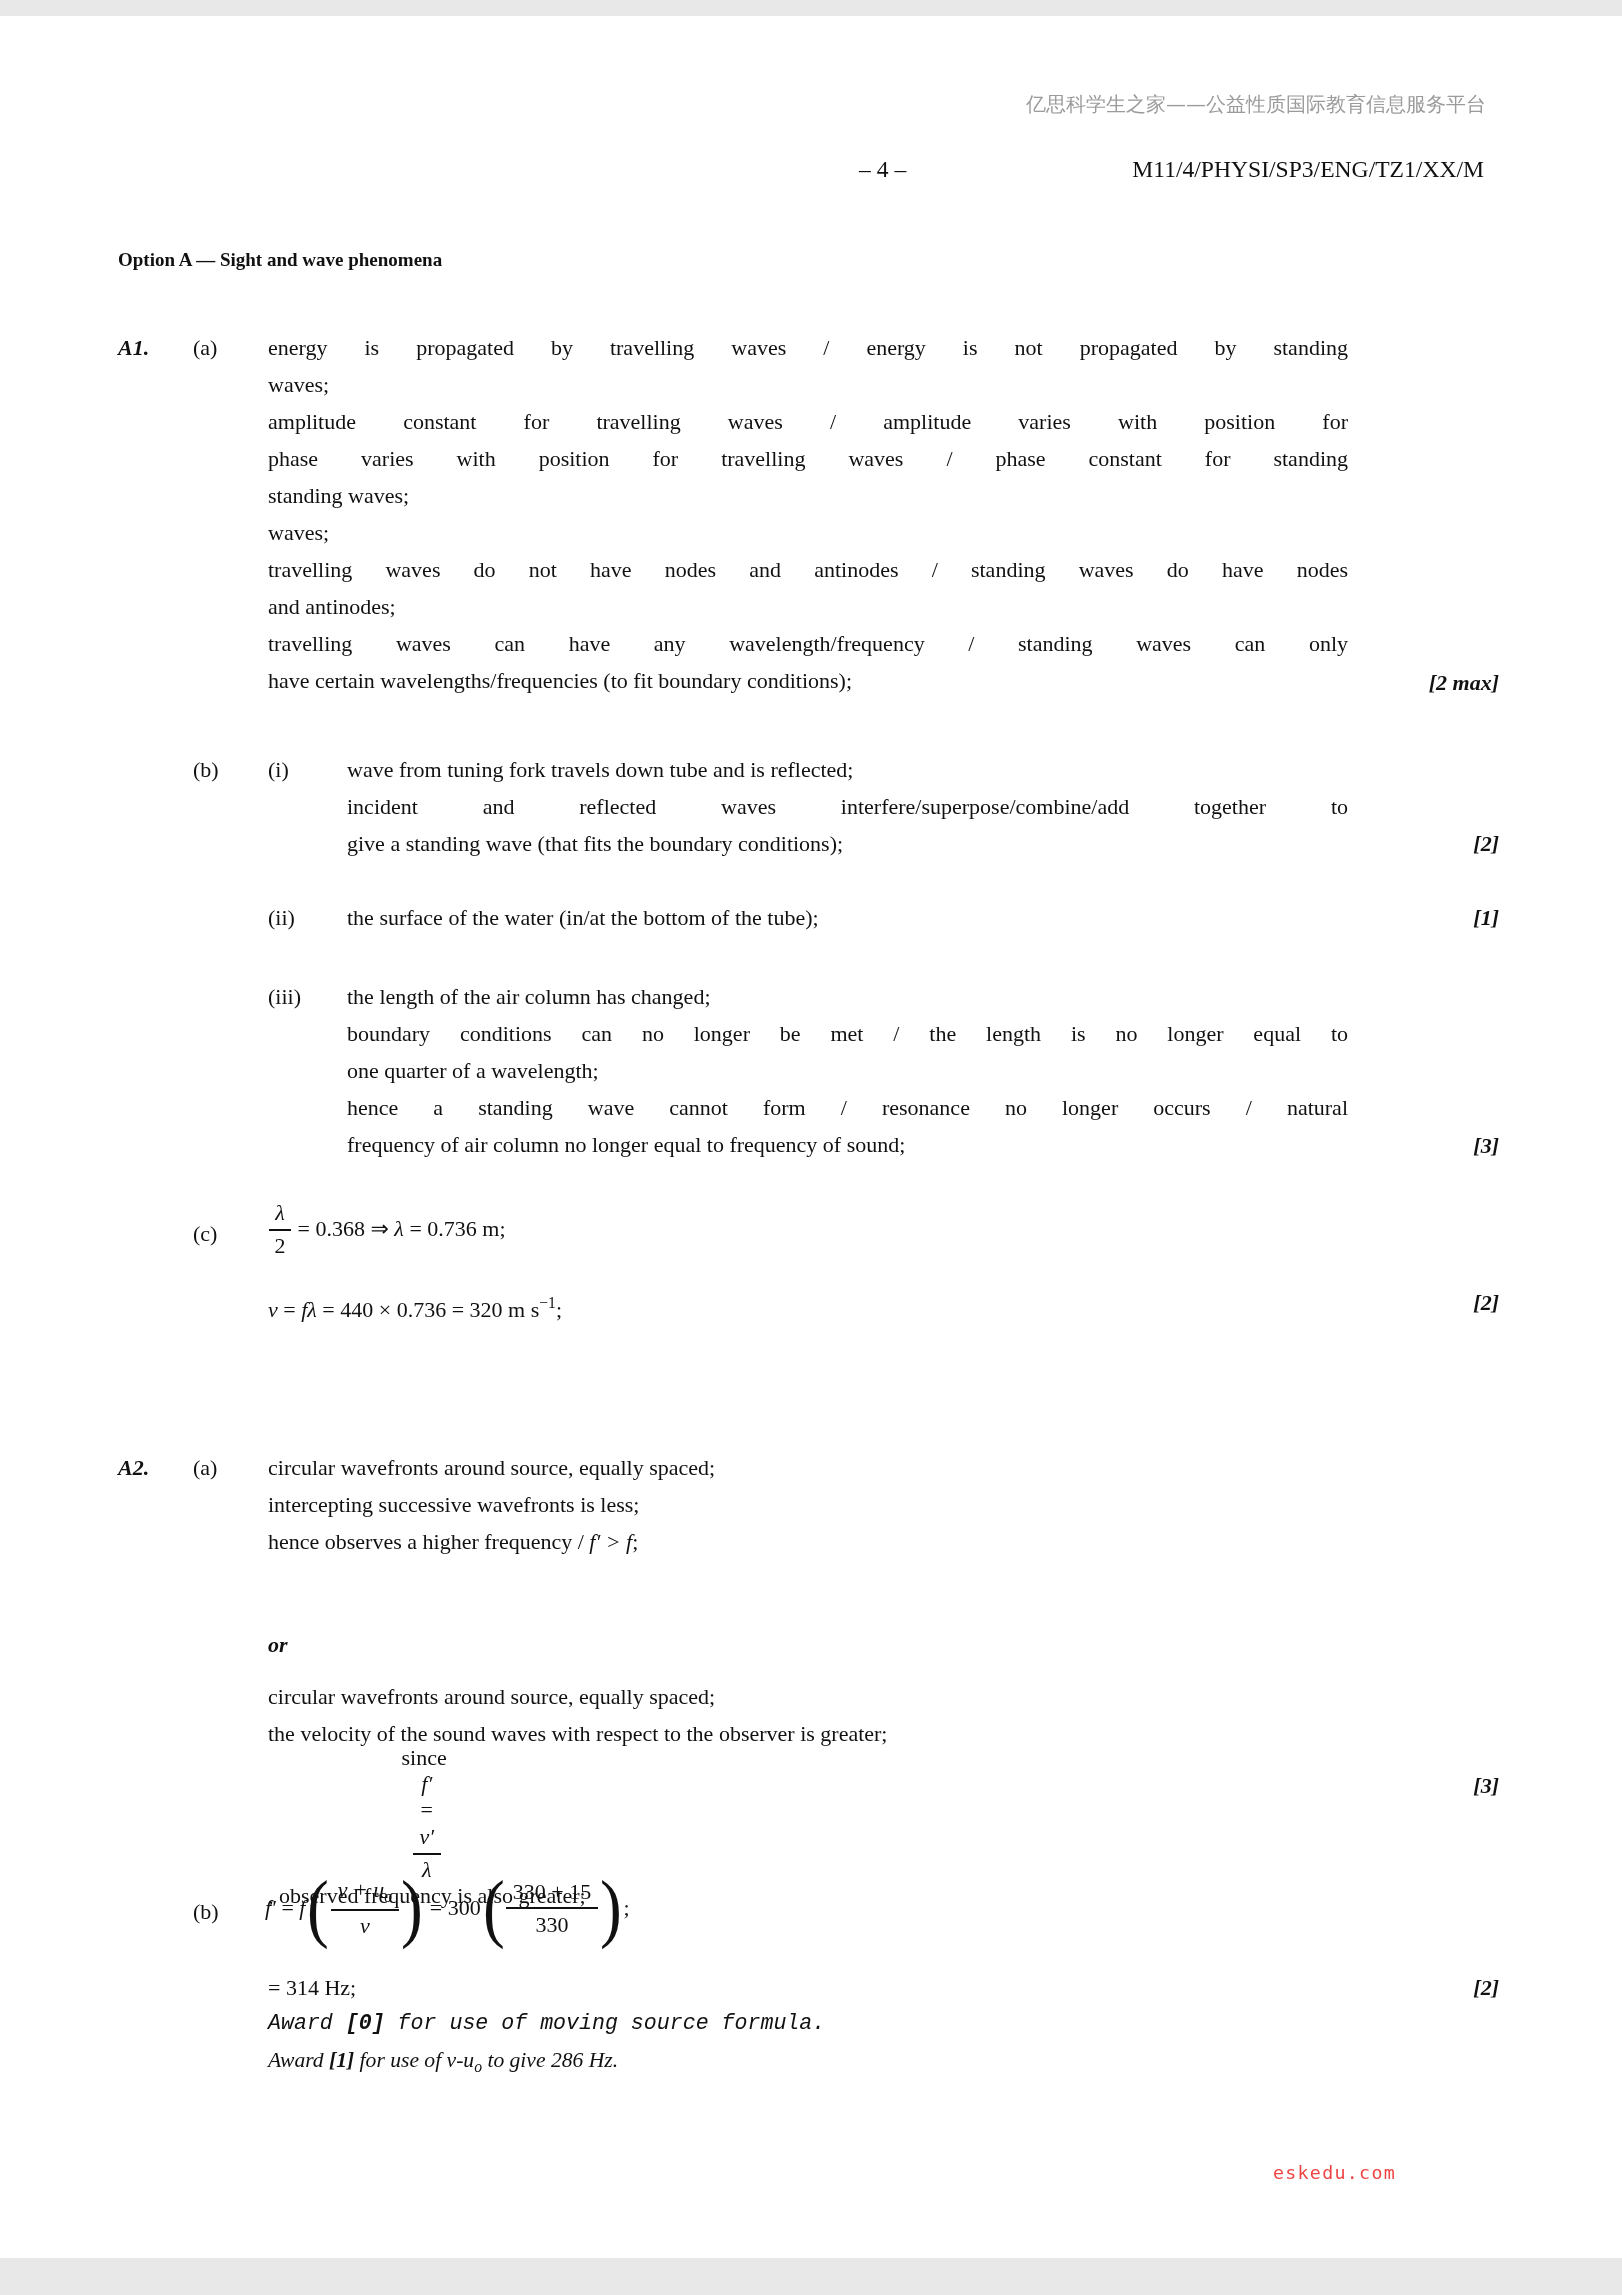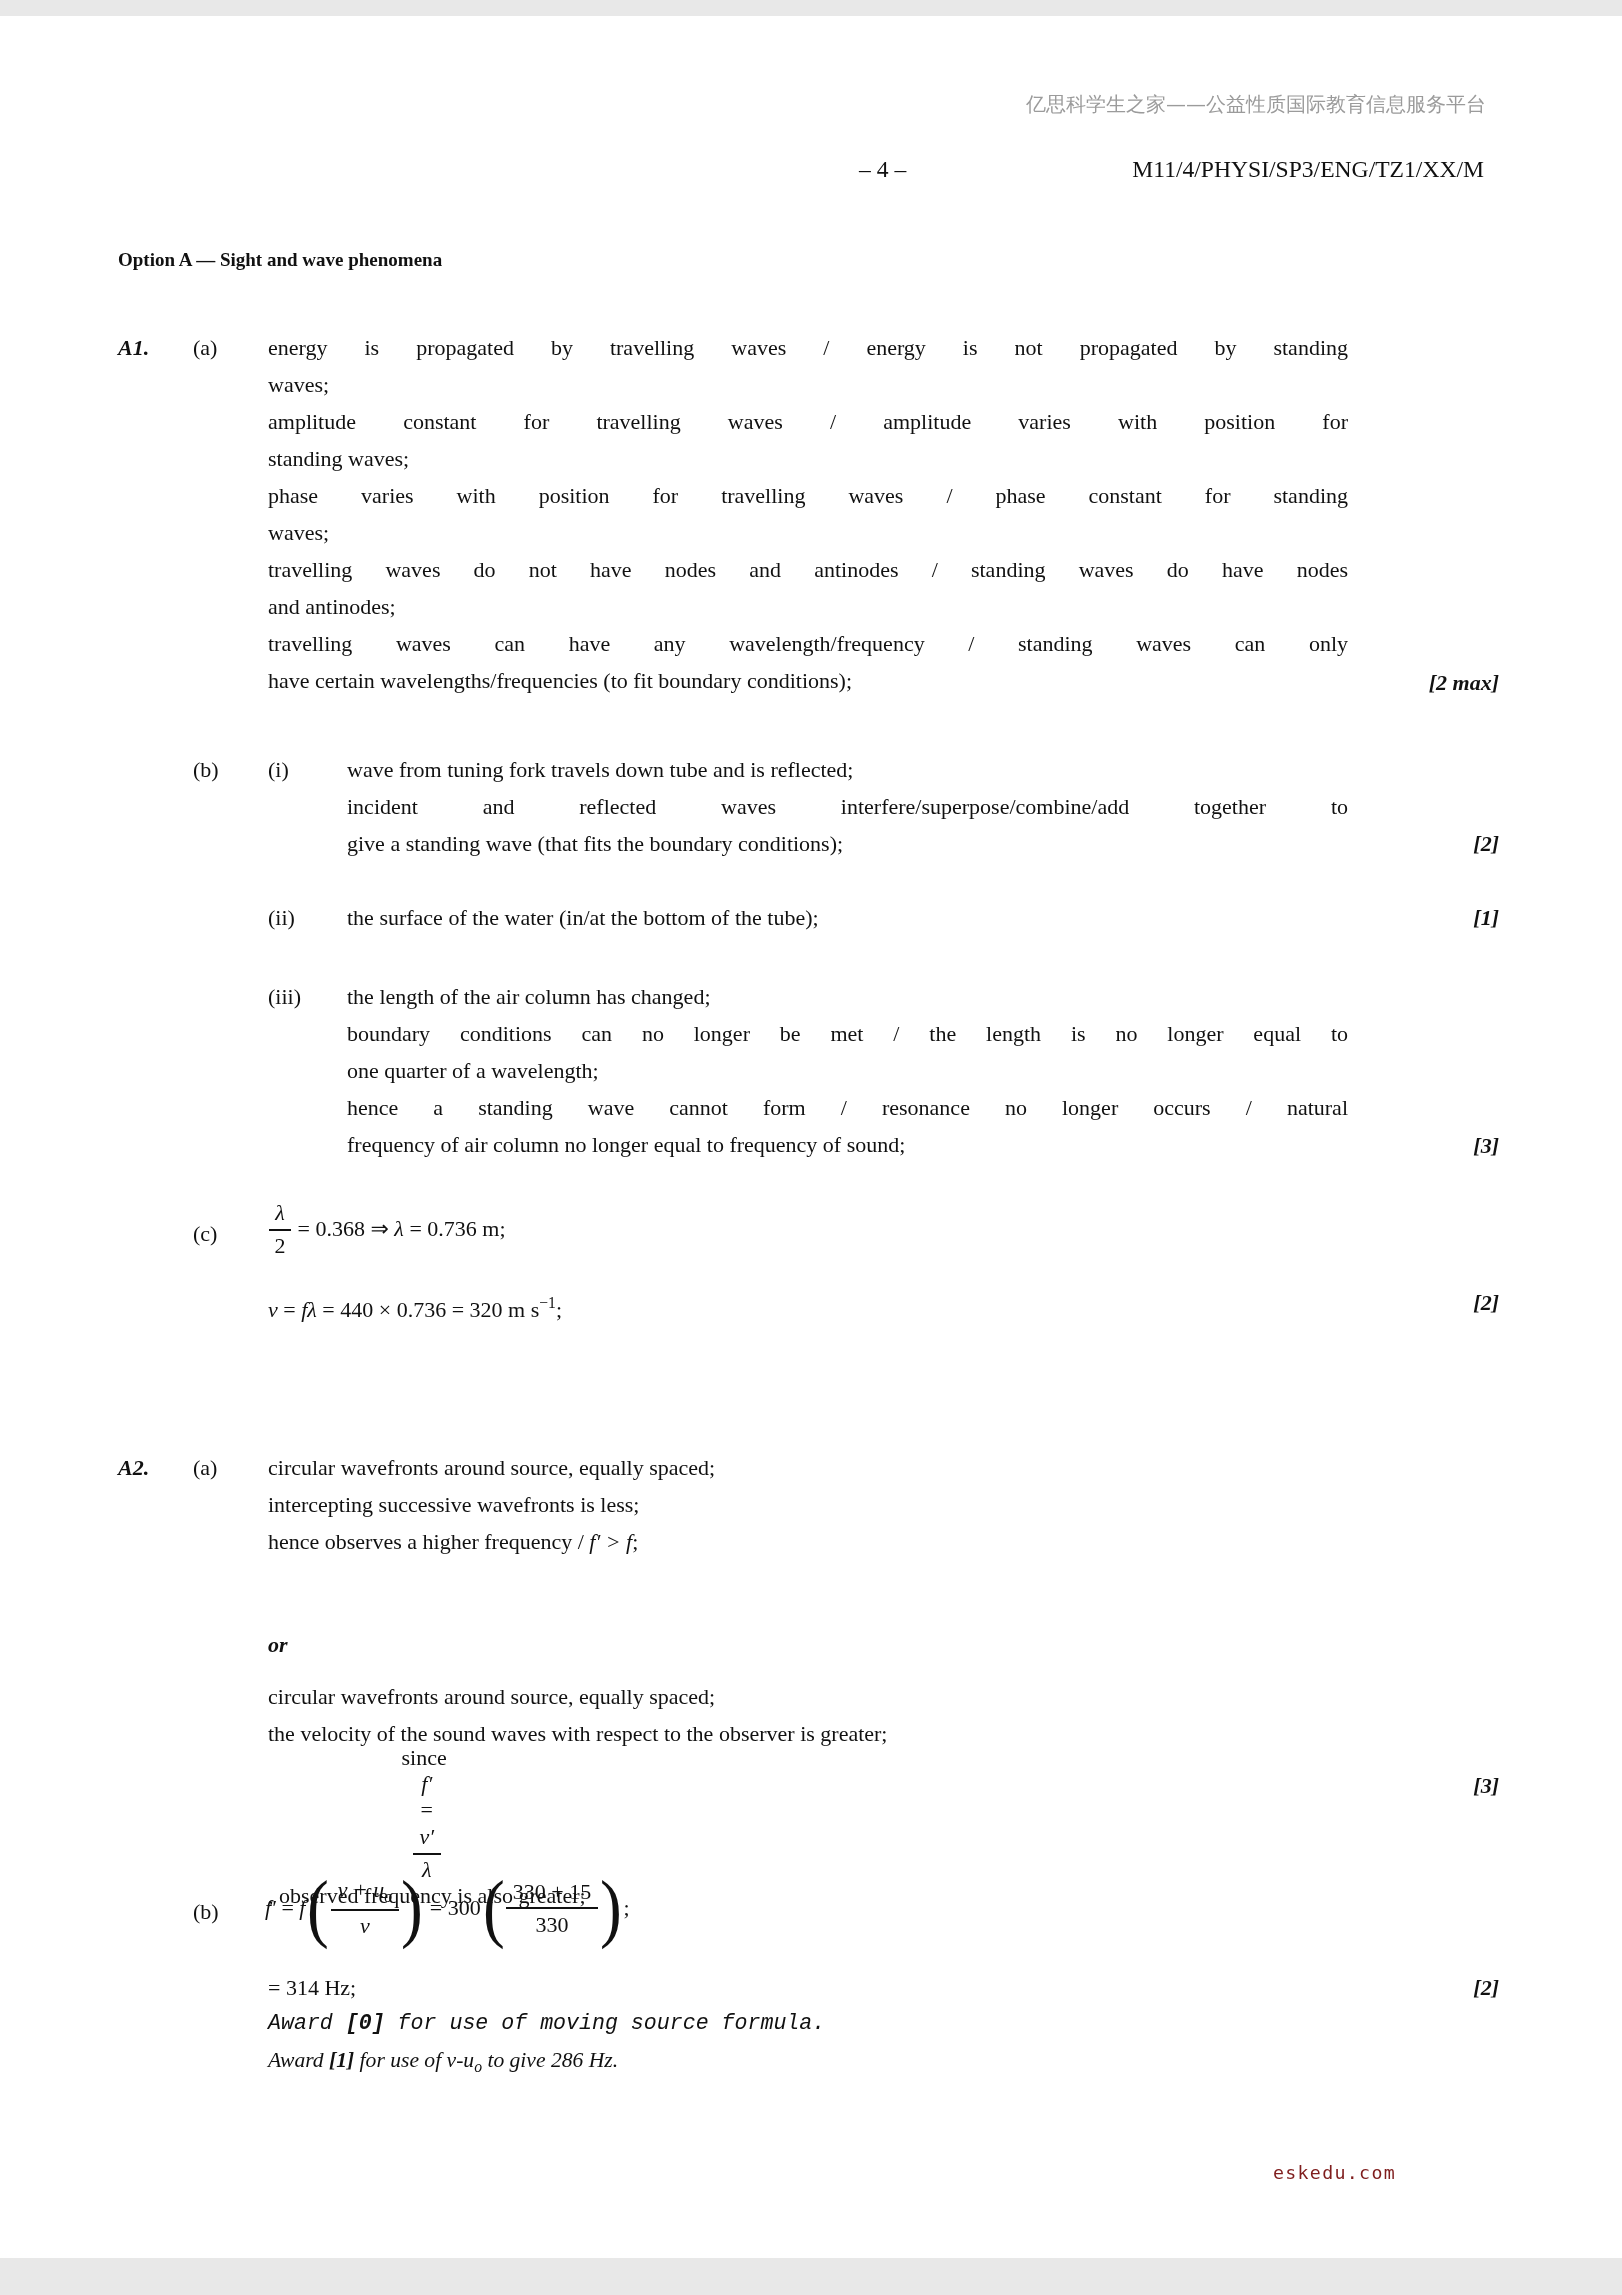--- a/index.html
+++ b/index.html
@@ -12,21 +12,21 @@
   .row{display:flex;align-items:flex-start;}
   .cn{width:75px;font-weight:bold;flex:0 0 auto;font-style:italic;}
   .cl{width:75px;flex:0 0 auto;}
   .cr{width:79px;flex:0 0 auto;}
   .ct{width:1080px;flex:0 0 auto;}
   .ctb{width:1001px;flex:0 0 auto;}
   .marks{font-size:22px;line-height:37px;font-style:italic;font-weight:bold;right:124px;white-space:nowrap;}
   .title{font-size:19px;font-weight:bold;line-height:1.2;white-space:nowrap;}
   .head{font-size:23.6px;line-height:1.2;white-space:nowrap;}
   .wm{font-size:20px;line-height:1.2;color:#9b9b9b;font-family:"DejaVu Sans", sans-serif;white-space:nowrap;}
-  .footer{font-size:18.3px;color:#7f1d1d;font-family:"DejaVu Sans Mono", monospace;letter-spacing:1.3px;white-space:nowrap;}
+  .footer{font-size:18.3px;color:#ef4444;font-family:"DejaVu Sans Mono", monospace;letter-spacing:1.3px;white-space:nowrap;}
   .it{font-style:italic;}
   .bi{font-style:italic;font-weight:bold;}
   .eq{display:flex;align-items:center;font-size:22px;}
   .eq span{white-space:pre;}
   .frac{display:inline-flex;flex-direction:column;align-items:center;flex:0 0 auto;}
   .fn{display:block;padding:1.3px 6.5px 2.6px 6.5px;border-bottom:2px solid #111;text-align:center;}
   .fd{display:block;padding:2.6px 6.5px 0 6.5px;text-align:center;}
   .bp{font-size:77px;line-height:0.85;font-weight:400;transform:scaleX(0.85);flex:0 0 auto;}
   sup.s{font-size:15.7px;vertical-align:9.2px;white-space:pre;}
   sub.s{font-size:15.7px;vertical-align:-5.2px;white-space:pre;}
@@ -43,22 +43,22 @@
 
   <div class="abs title" style="top:233px;left:118px;">Option A — Sight and wave phenomena</div>
 
   <div class="abs row" style="top:313px;left:118px;">
     <span class="cn t34">A1.</span>
     <span class="cl t34">(a)</span>
     <div class="ct">
       <div class="line j">energy is propagated by travelling waves / energy is not propagated by standing</div>
       <div class="line">waves;</div>
       <div class="line j">amplitude constant for travelling waves / amplitude varies with position for</div>
+      <div class="line j">phase varies with position for travelling waves / phase constant for standing</div>
       <div class="line">standing waves;</div>
-      <div class="line j">phase varies with position for travelling waves / phase constant for standing</div>
       <div class="line">waves;</div>
       <div class="line j">travelling waves do not have nodes and antinodes / standing waves do have nodes</div>
       <div class="line">and antinodes;</div>
       <div class="line j">travelling waves can have any wavelength/frequency / standing waves can only</div>
       <div class="line">have certain wavelengths/frequencies (to fit boundary conditions);</div>
     </div>
   </div>
   <div class="abs marks" style="top:648px;">[2 max]</div>
 
   <div class="abs row" style="top:735px;left:193px;">

